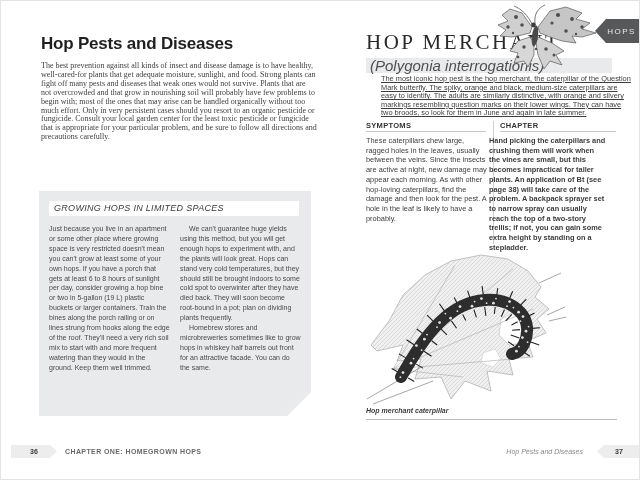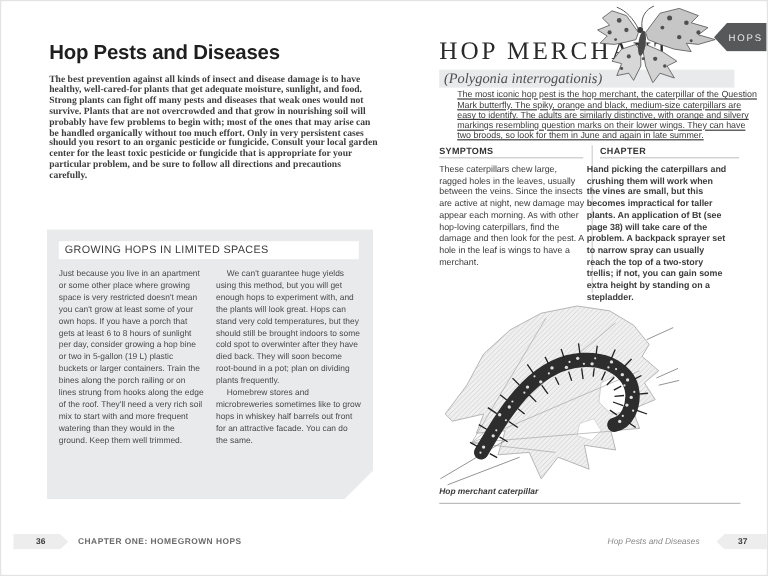--- a/index.html
+++ b/index.html
@@ -3,34 +3,34 @@
 <meta charset="utf-8">
 <style>
   * { margin:0; padding:0; box-sizing:border-box; }
   html,body { background:#ffffff; }
   body { font-family:"Liberation Sans", sans-serif; }
   .spread { position:relative; width:640px; height:480px; background:#ffffff; overflow:hidden; border:1px solid #e3e3e3; }
   .abs { position:absolute; }
 
   
   .left-title { left:40px; top:33px; font-size:17px; font-weight:bold; color:#1f1f1f; letter-spacing:-0.2px; }
-  .left-intro { left:40px; top:61px; width:276px; font-family:"Liberation Serif", serif; font-size:8px; line-height:8.9px; color:#3e3e3e;font-weight:bold; }
+  .left-intro { left:40px; top:61px; width:276px; font-family:"Liberation Serif", serif; font-size:8px; line-height:8.9px; color:#3e3e3e; }
   .graybox { left:38px; top:190px; width:272px; height:225px; background:#e9eaec;
              clip-path:polygon(0 0,100% 0,100% calc(100% - 24px),calc(100% - 24px) 100%,0 100%); }
   .graybox-titlebar { left:48px; top:200px; width:250px; height:15px; background:#ffffff;
-             font-size:9px; line-height:15px; padding-left:5px; color:#3a3a3a; letter-spacing:0.3px; }
+             font-size:9px; line-height:15px; padding-left:5px; color:#3a3a3a; letter-spacing:0.3px;font-style:italic; }
   .box-col { top:223px; width:121px; font-size:7px; line-height:9.9px; color:#4a4a4a; }
   .box-col1 { left:48px; }
   .box-col2 { left:179px; }
   .box-col p + p, .indent { text-indent:9px; }
 
   
   .rp-title { left:365px; top:29px; font-family:"Liberation Serif", serif; font-size:21px; letter-spacing:2.5px; color:#2a2a2a; }
   .species-bar { left:365px; top:57px; width:246px; height:15px; background:#e9eaec; }
-  .species-text { font-family:Liberation Serif, serif; font-style:italic; font-size:12px; line-height:15px; padding-left:4px; color:#4f4f4f; }
+  .species-text { font-family:Liberation Sans, sans-serif; font-style:italic; font-size:15px; line-height:15px; padding-left:4px; color:#4f4f4f; }
   .pests-tab { right:0; top:18px; width:44px; height:24px; background:#57585a; color:#e9e9e9;
                clip-path:polygon(11px 0,100% 0,100% 100%,11px 100%,0 50%);
                display:flex; align-items:center; justify-content:center; padding-left:9px;
                font-size:8px; letter-spacing:1.5px; }
   .rp-intro { left:380px; top:74px; width:251px; font-size:7.4px; line-height:8.6px; color:#3c3c3c;text-decoration:underline; }
   .col-head { top:120px; font-size:7.5px; font-weight:bold; letter-spacing:0.3px; color:#333; }
   .col-head-sym { left:365px; }
   .col-head-ctl { left:499px; }
   .head-rule { top:130px; height:1px; background:#c9c9c9; }
   .head-rule-sym { left:365px; width:120px; }
@@ -118,21 +118,21 @@
   </svg>
 
   <div class="abs rp-intro">The most iconic hop pest is the hop merchant, the caterpillar of the Question Mark butterfly. The spiky, orange and black, medium-size caterpillars are easy to identify. The adults are similarly distinctive, with orange and silvery markings resembling question marks on their lower wings. They can have two broods, so look for them in June and again in late summer.</div>
 
   <div class="abs col-head col-head-sym">SYMPTOMS</div>
   <div class="abs col-head col-head-ctl">CHAPTER</div>
   <div class="abs head-rule head-rule-sym"></div>
   <div class="abs head-rule head-rule-ctl"></div>
   <div class="abs v-divider"></div>
 
-  <div class="abs rp-col rp-col-sym">These caterpillars chew large, ragged holes in the leaves, usually between the veins. Since the insects are active at night, new damage may appear each morning. As with other hop-loving caterpillars, find the damage and then look for the pest. A hole in the leaf is wings to have a merchant.</div>
+  <div class="abs rp-col rp-col-sym">These caterpillars chew large, ragged holes in the leaves, usually between the veins. Since the insects are active at night, new damage may appear each morning. As with other hop-loving caterpillars, find the damage and then look for the pest. A hole in the leaf is likely to have a probably.</div>
   <div class="abs rp-col rp-col-ctl">Hand picking the caterpillars and crushing them will work when the vines are small, but this becomes impractical for taller plants. An application of Bt (see page 38) will take care of the problem. A backpack sprayer set to narrow spray can usually reach the top of a two-story trellis; if not, you can gain some extra height by standing on a stepladder.</div>
 
   <svg class="abs caterpillar" viewBox="0 0 205 158" xmlns="http://www.w3.org/2000/svg">
     <defs>
       <pattern id="hatch" patternUnits="userSpaceOnUse" width="4" height="4">
         <path d="M0,4 l4,-4" stroke="#c3c3c3" stroke-width="0.5"></path>
       </pattern>
     </defs>
 
     <polygon id="leaf" points="8,96 26,72 40,46 62,26 88,12 118,6 145,10 165,22 178,38 172,48 186,60 174,70 183,84 164,92 170,108 146,110 150,126 124,122 128,142 102,132 88,150 78,128 52,130 58,110 34,112 40,96 14,102" fill="#f0f0f0" stroke="#9a9a9a" stroke-width="0.6"></polygon>

